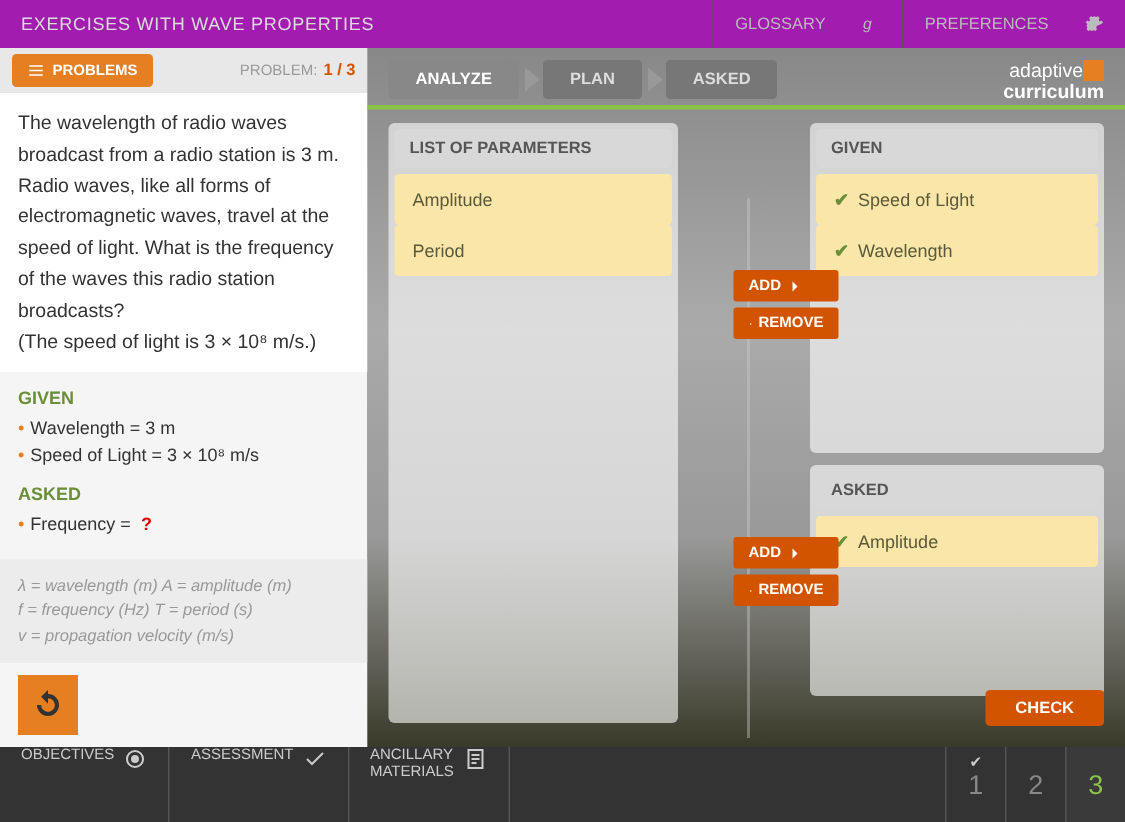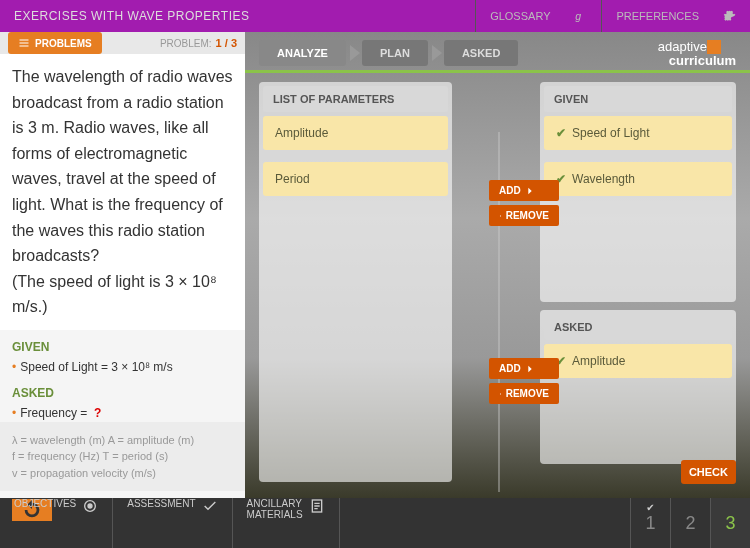--- a/index.html
+++ b/index.html
@@ -13,61 +13,61 @@
 
 .main { display: flex; height: 466px; }
 
 .sidebar { width: 245px; background: #f5f5f5; display: flex; flex-direction: column; }
 .problems-bar { height: 30px; background: #e8e8e8; display: flex; align-items: center; padding: 0 8px; font-size: 11px; }
 .problems-btn { background: #e67e22; color: #fff; padding: 5px 10px; border-radius: 3px; display: flex; align-items: center; gap: 5px; font-weight: bold; font-size: 10px; cursor: pointer; }
 .problems-btn svg { width: 12px; height: 12px; fill: #fff; }
 .problem-label { margin-left: auto; color: #999; font-size: 10px; }
 .problem-count { color: #d35400; font-weight: bold; margin-left: 4px; }
 
-.problem-text { padding: 10px 12px; background: #fff; font-size: 16px; line-height: 1.6; color: #333; flex-shrink: 0; }
+.problem-text { padding: 10px 12px; background: #fff; font-size: 13px; line-height: 1.6; color: #333; flex-shrink: 0; }
 .section-label { color: #6a8f3a; font-size: 12px; font-weight: bold; padding: 10px 12px 4px; }
 .param-line { padding: 2px 12px; font-size: 12px; color: #333; }
 .bullet { color: #e67e22; margin-right: 4px; }
 .asked-q { color: #d00; font-weight: bold; }
 
-.legend { margin-top: auto; padding: 10px 12px; background: #ececec; font-size: 11px; color: #999; line-height: 1.5; }
+.legend { margin-top: auto; padding: 10px 12px; background: #ececec; font-size: 11px; color: #999; font-style: italic; line-height: 1.5; }
 .reset-btn { width: 40px; height: 40px; background: #e67e22; margin: 8px 12px; display: flex; align-items: center; justify-content: center; cursor: pointer; }
 .reset-btn svg { width: 22px; height: 22px; fill: #333; }
 
 .workspace { flex: 1; position: relative; background: linear-gradient(to bottom, #888 0%, #aaa 40%, #999 70%, #3a3a2a 100%); }
 .tower { position: absolute; left: 50%; top: 100px; width: 2px; height: 360px; background: #ccc; opacity: 0.4; }
 
 .steps { position: absolute; top: 8px; left: 14px; display: flex; gap: 0; }
 .step { background: #777; color: #ddd; padding: 7px 18px; font-size: 11px; font-weight: bold; border-radius: 3px; position: relative; margin-right: 16px; cursor: pointer; }
 .step.active { background: #888; color: #fff; }
 .step-sep { position: absolute; right: -14px; top: 50%; transform: translateY(-50%); width: 0; height: 0; border-top: 8px solid transparent; border-bottom: 8px solid transparent; border-left: 10px solid #999; }
 
-.logo { position: absolute; top: 8px; right: 14px; color: #fff; font-size: 13px; text-align: left; line-height: 1; }
+.logo { position: absolute; top: 8px; right: 14px; color: #fff; font-size: 13px; text-align: right; line-height: 1; }
 .logo-top { font-weight: 300; }
 .logo-bot { font-weight: bold; margin-left: 11px; }
 .logo-icon { display: inline-block; width: 14px; height: 14px; background: #e67e22; vertical-align: top; }
 
 .green-line { position: absolute; top: 38px; left: 0; right: 0; height: 3px; background: #8bc34a; }
 
 .panel { position: absolute; background: rgba(255,255,255,0.6); border-radius: 4px; padding: 4px; }
 .panel-header { background: #d8d8d8; color: #555; font-size: 11px; font-weight: bold; padding: 7px 10px; border-radius: 3px; margin-bottom: 4px; }
-.panel-item { background: #f9e6a8; color: #5a5a3a; font-size: 12px; padding: 10px 12px; border-radius: 3px; margin-bottom: 12px; cursor: pointer; }
+.panel-item { background: #f9e6a8; color: #5a5a3a; font-size: 12px; padding: 10px 12px; border-radius: 3px; margin-bottom: 0; cursor: pointer; }
 .panel-item.selected::before { content: "✔"; color: #6a8f3a; margin-right: 6px; font-weight: bold; }
 
 .panel-params { top: 50px; left: 14px; width: 193px; height: 400px; }
 .panel-given { top: 50px; right: 14px; width: 196px; height: 220px; }
 .panel-asked { top: 278px; right: 14px; width: 196px; height: 154px; }
 
 .btn-group { position: absolute; display: flex; flex-direction: column; gap: 4px; }
 .btn-group.given { top: 148px; left: 244px; }
 .btn-group.asked { top: 326px; left: 244px; }
 .orange-btn { background: #d35400; color: #fff; font-size: 10px; font-weight: bold; padding: 5px 10px; border-radius: 2px; display: flex; align-items: center; gap: 4px; cursor: pointer; width: 70px; }
 .orange-btn svg { width: 10px; height: 10px; fill: #fff; }
 
-.check-btn { position: absolute; bottom: 14px; right: 14px; background: #d35400; color: #fff; font-size: 11px; font-weight: bold; padding: 6px 8px; border-radius: 3px; cursor: pointer; }
+.check-btn { position: absolute; bottom: 14px; right: 14px; background: #d35400; color: #fff; font-size: 11px; font-weight: bold; padding: 6px 20px; border-radius: 3px; cursor: pointer; }
 
 .footer { height: 50px; background: #333; display: flex; align-items: stretch; color: #ccc; font-size: 10px; }
 .footer-btn { padding: 0 14px; display: flex; align-items: flex-start; gap: 6px; border-right: 1px solid #555; cursor: pointer; }
 .footer-btn svg { width: 16px; height: 16px; fill: none; stroke: #ccc; stroke-width: 2; }
 .footer-pages { margin-left: auto; display: flex; height: 100%; }
 .page-num { width: 40px; display: flex; align-items: center; justify-content: center; font-size: 18px; color: #888; border-left: 1px solid #555; cursor: pointer; position: relative; }
 .page-num.current { color: #8bc34a; background: #3a3a3a; }
 .page-num .check { position: absolute; top: 4px; font-size: 10px; color: #ccc; }
 </style>
 </head>
@@ -101,20 +101,21 @@
         <span>PROBLEMS</span>
       </div>
       <span class="problem-label">PROBLEM:</span>
       <span class="problem-count">1 / 3</span>
     </div>
     <div class="problem-text">
       <div>The wavelength of radio waves broadcast from a radio station is 3 m. Radio waves, like all forms of electromagnetic waves, travel at the speed of light. What is the frequency of the waves this radio station broadcasts?</div>
       <div>(The speed of light is 3 × 10⁸ m/s.)</div>
     </div>
     <div class="section-label">GIVEN</div>
+    <div class="param-line"><span class="bullet">•</span><span>Wavelength = 3 m</span></div>
     <div class="param-line"><span class="bullet">•</span><span>Speed of Light = 3 × 10⁸ m/s</span></div>
     <div class="section-label">ASKED</div>
     <div class="param-line"><span class="bullet">•</span><span>Frequency =</span> &nbsp;<span class="asked-q">?</span></div>
 
     <div class="legend">
       <div>λ = wavelength (m) A = amplitude (m)</div>
       <div>f = frequency (Hz) T = period (s)</div>
       <div>v = propagation velocity (m/s)</div>
     </div>
     <div class="reset-btn">

